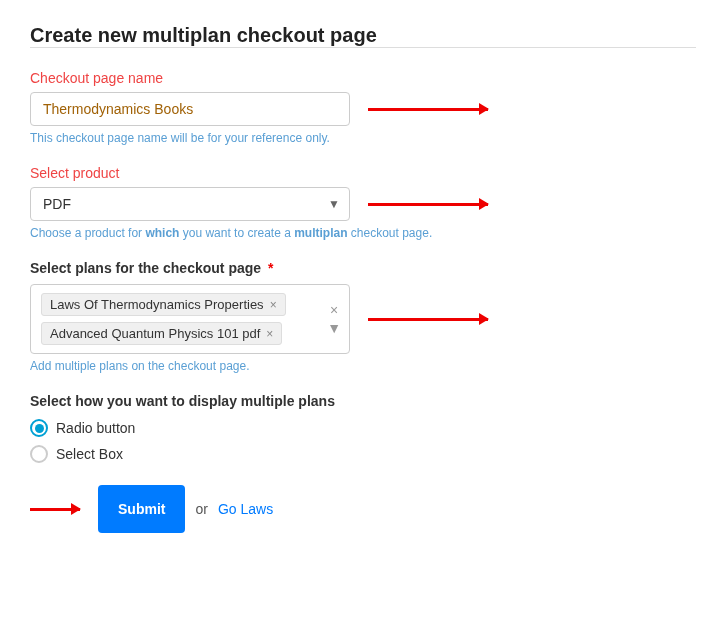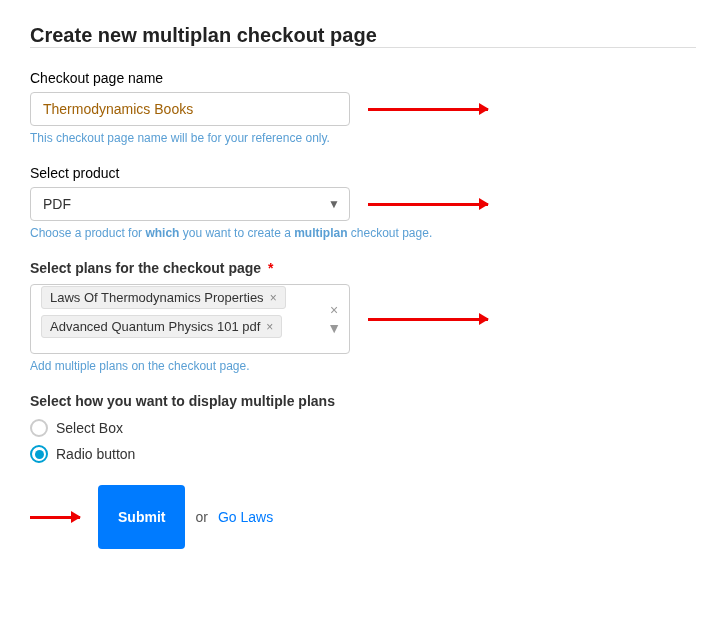--- a/index.html
+++ b/index.html
@@ -20,21 +20,21 @@
     .divider {
       border: none;
       border-top: 1px solid #ddd;
       margin-bottom: 22px;
     }
     .form-group {
       margin-bottom: 20px;
     }
     .form-label {
       font-size: 14px;
-      color: #000000;
+      color: #ef4444;
       margin-bottom: 6px;
       display: block;
     }
     .form-label-bold {
       font-size: 14px;
       color: #333;
       font-weight: 600;
       margin-bottom: 8px;
       display: block;
     }
@@ -98,21 +98,21 @@
       pointer-events: none;
       color: #666;
       font-size: 12px;
     }
     .plans-section .form-label-bold .required {
       color: #e00;
     }
     .plans-box {
       border: 1px solid #ccc;
       border-radius: 4px;
-      padding: 1px 10px;
+      padding: 8px 10px;
       width: 320px;
       min-height: 70px;
       display: flex;
       flex-direction: column;
       gap: 6px;
       position: relative;
     }
     .plans-box-controls {
       position: absolute;
       right: 8px;
@@ -197,21 +197,21 @@
       display: flex;
       align-items: center;
       gap: 10px;
       margin-top: 10px;
     }
     .submit-btn {
       background: #007bff;
       color: #fff;
       border: none;
       border-radius: 4px;
-      padding: 24px 20px;
+      padding: 16px 20px;
       font-size: 14px;
       cursor: pointer;
       font-weight: 600;
     }
     .or-text {
       font-size: 14px;
       color: #555;
     }
     .go-back-link {
       font-size: 14px;
@@ -306,26 +306,26 @@
     <div class="arrow">
       <div class="arrow-line"></div>
     </div>
   </div>
   <div class="hint-text-dark">Add multiple plans on the checkout page.</div>
 </div>
 
 <div class="display-section">
   <label class="form-label-bold">Select how you want to display multiple plans</label>
   <div class="radio-option">
+    <div class="radio-circle selected"></div>
+    <span>Radio button</span>
+  </div>
+  <div class="radio-option">
     <div class="radio-circle"></div>
     <span>Select Box</span>
-  </div>
-  <div class="radio-option">
-    <div class="radio-circle selected"></div>
-    <span>Radio button</span>
   </div>
 </div>
 
 <div class="submit-row">
   <div class="submit-arrow"></div>
   <button class="submit-btn">Submit</button>
   <span class="or-text">or</span>
   <a class="go-back-link">Go Laws</a>
 </div>
 

